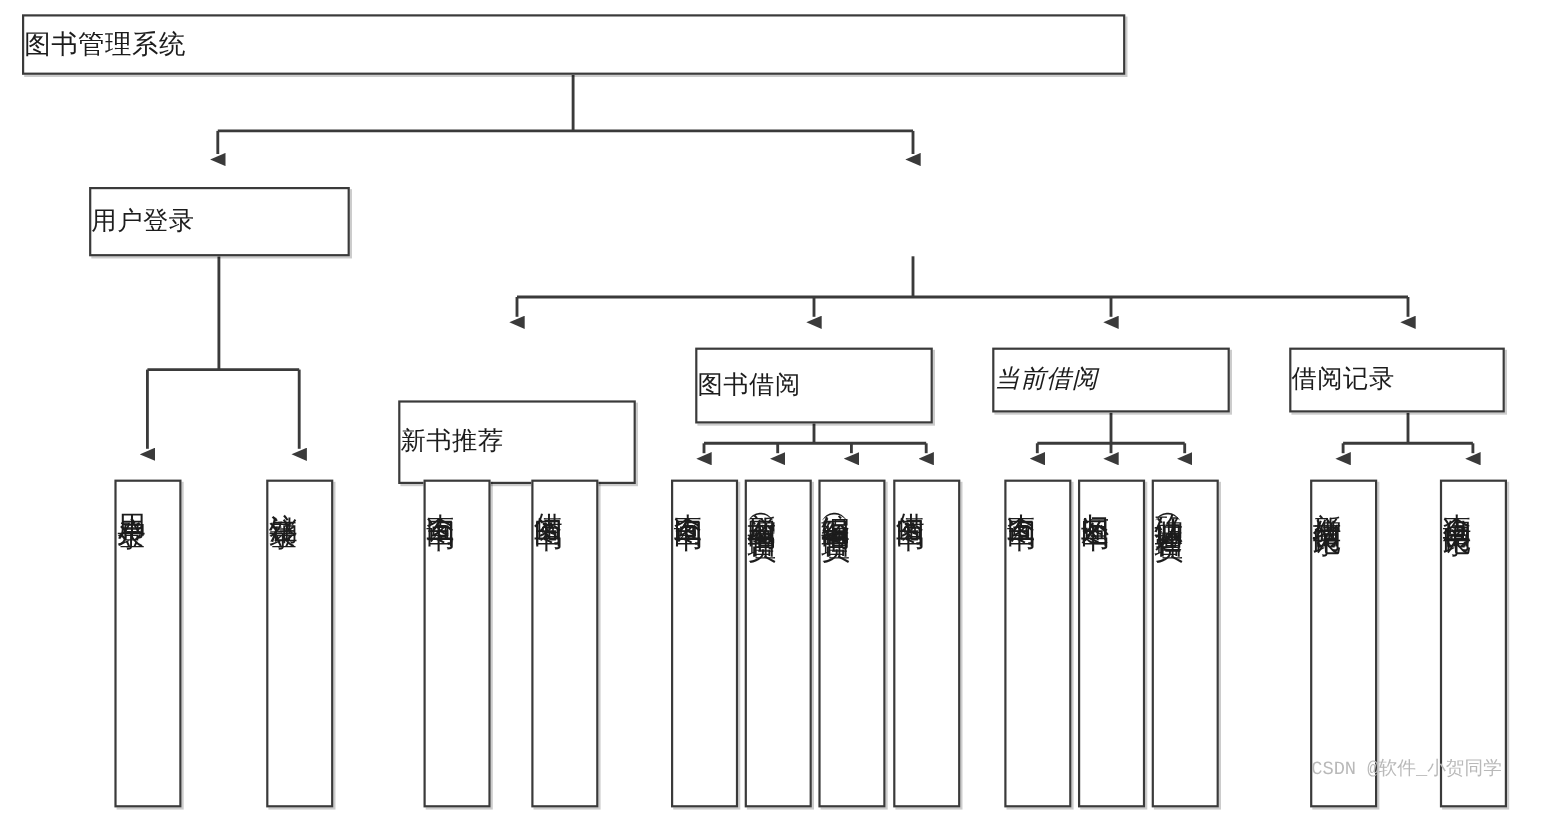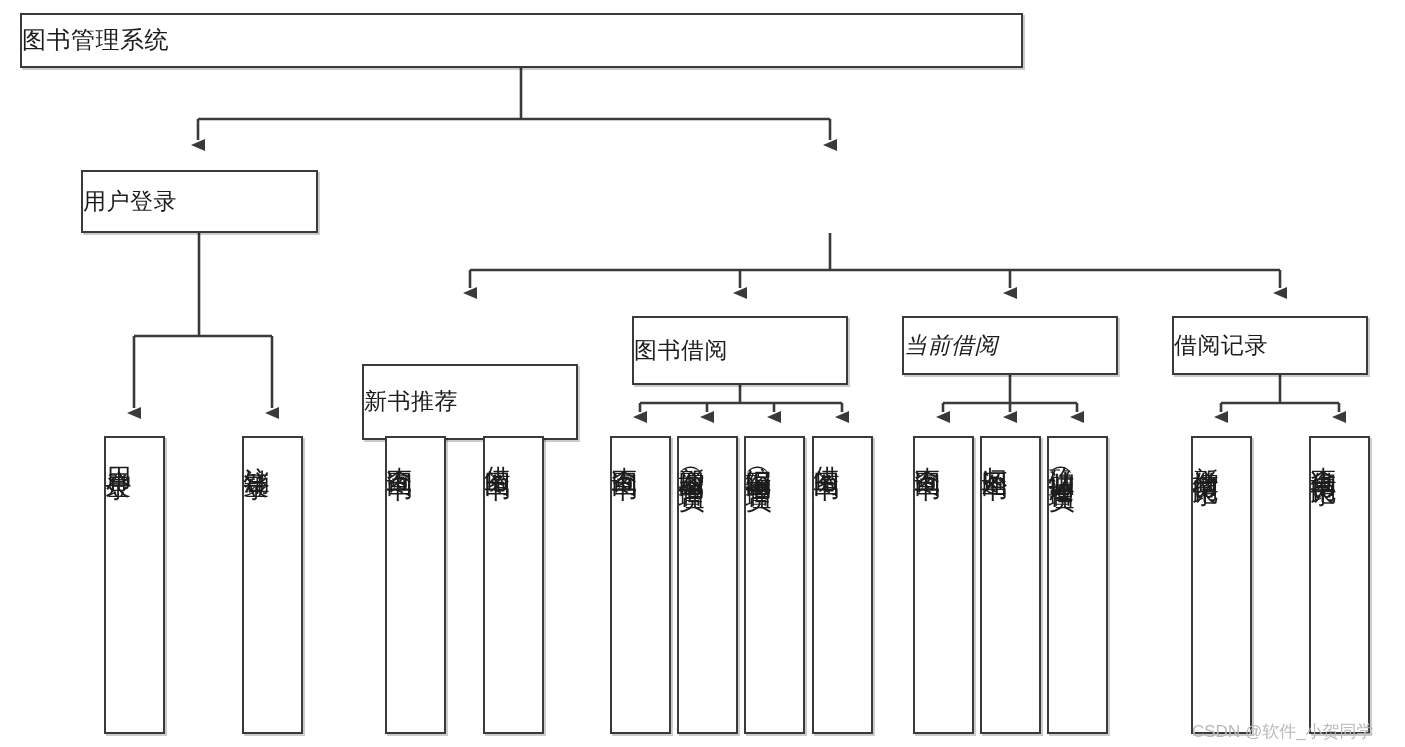--- a/index.html
+++ b/index.html
@@ -56,26 +56,26 @@
   .node.vert .label {
     writing-mode: vertical-rl;
     text-orientation: upright;
     font-size: 26px;
     letter-spacing: 3px;
     line-height: 1;
   }
   .watermark {
     position: absolute;
     left: 1192px;
-    top: 720px;
+    top: 687px;
     font-size: 17px;
     color: #b9b9b9;
     z-index: 5;
     white-space: nowrap;
-    font-family: Liberation Sans, sans-serif;
+    font-family: Liberation Mono, monospace;
   }
 </style>
 </head>
 <body>
 
 <div id="canvas">
 
   <svg id="wires" viewBox="0 0 1405 747">
     <defs>
       <marker id="arrow" markerWidth="12" markerHeight="14" refX="1" refY="7" orient="auto" markerUnits="userSpaceOnUse">

